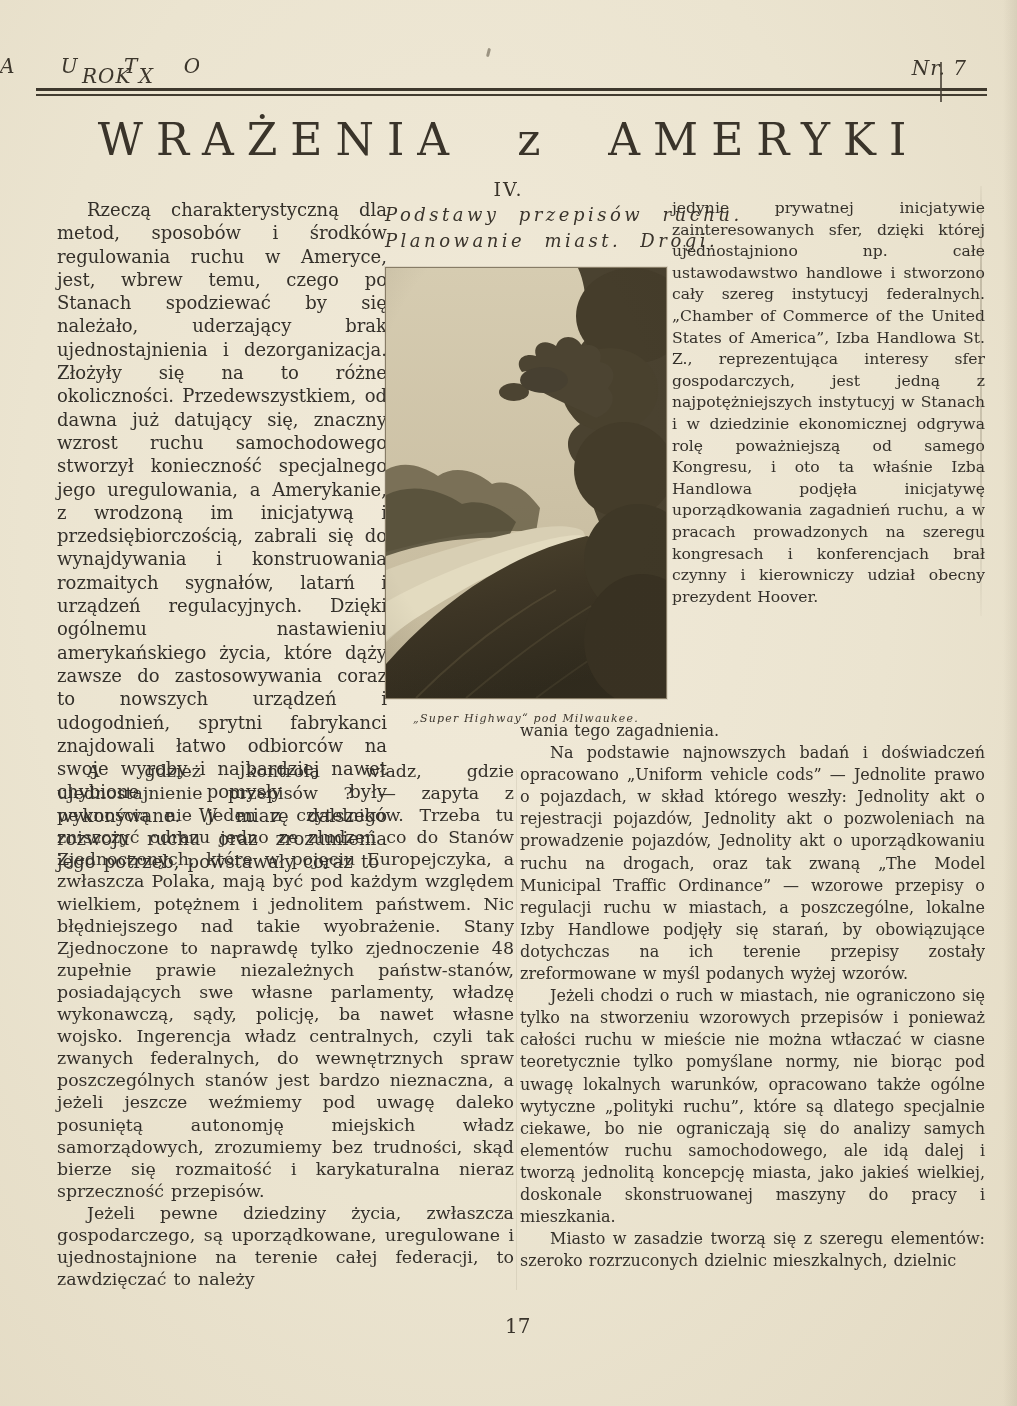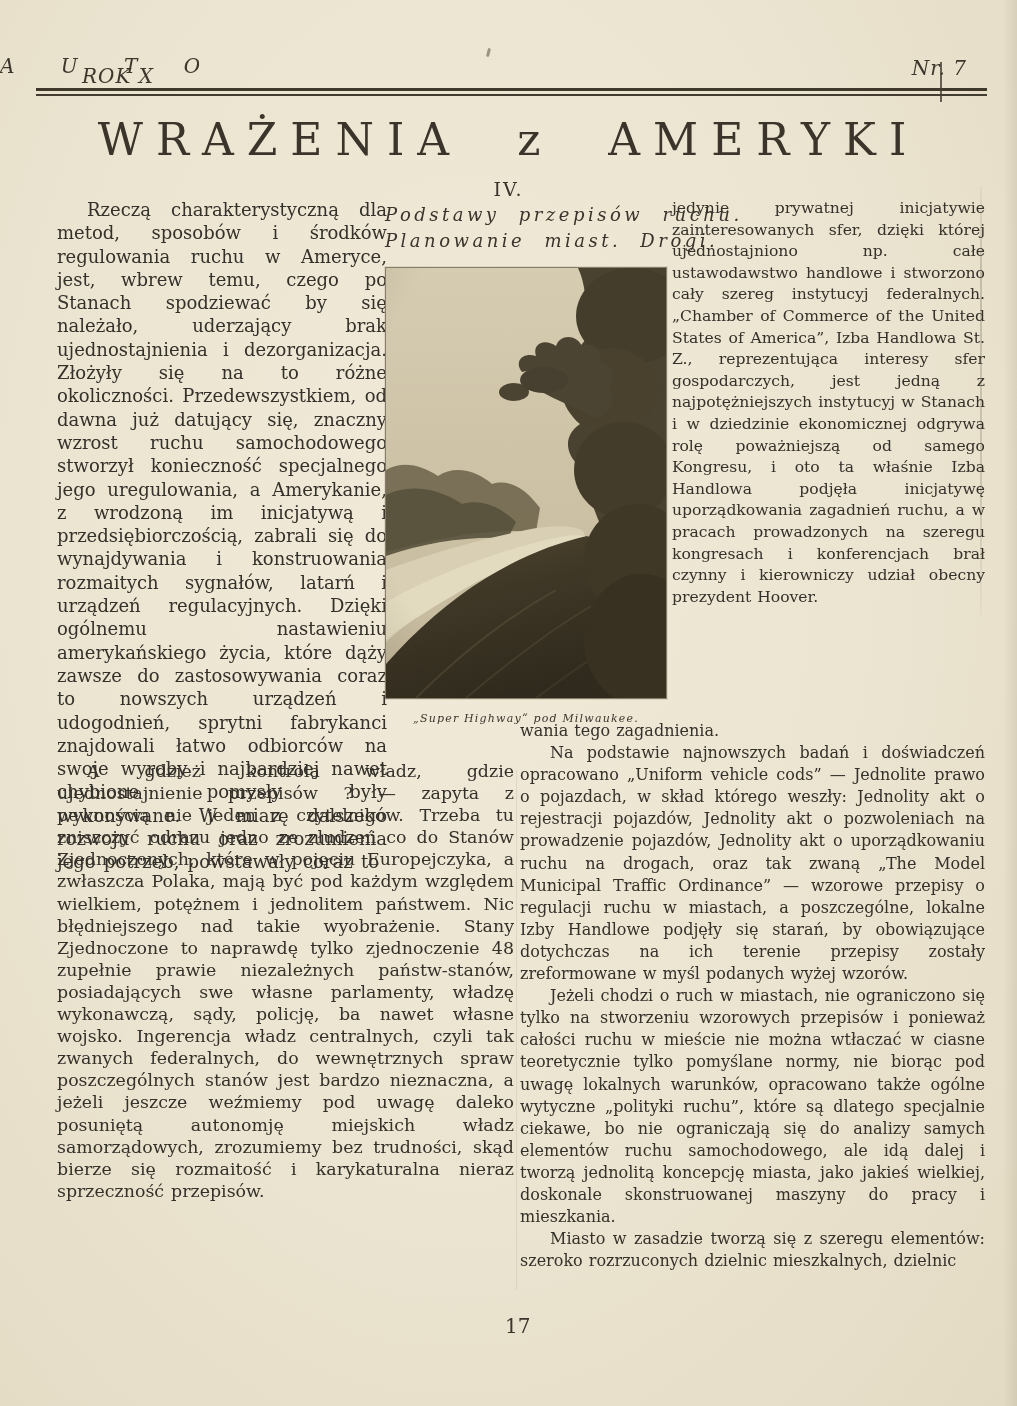--- a/index.html
+++ b/index.html
@@ -138,20 +138,21 @@
 
     <div class="caption">„Super Highway“ pod Milwaukee.</div>
   </div>
 
   <div class="col col-rt">
     <p>jedynie prywatnej inicjatywie zainteresowanych sfer, dzięki której ujednostajniono np. całe ustawodawstwo handlowe i stworzono cały szereg instytucyj federalnych. „Chamber of Commerce of the United States of America”, Izba Handlowa St. Z., reprezentująca interesy sfer gospodarczych, jest jedną z najpotężniejszych instytucyj w Stanach i w dziedzinie ekonomicznej odgrywa rolę poważniejszą od samego Kongresu, i oto ta właśnie Izba Handlowa podjęła inicjatywę uporządkowania zagadnień ruchu, a w pracach prowadzonych na szeregu kongresach i konferencjach brał czynny i kierowniczy udział obecny prezydent Hoover.</p>
   </div>
 
   <div class="col col-lb">
     <p class="ind">A gdzież kontrola władz, gdzie ujednostajnienie przepisów ? — zapyta z pewnością nie jeden z czytelników. Trzeba tu zniszczyć odrazu jedno ze złudzeń co do Stanów Zjednoczonych, które w pojęciu Europejczyka, a zwłaszcza Polaka, mają być pod każdym względem wielkiem, potężnem i jednolitem państwem. Nic błędniejszego nad takie wyobrażenie. Stany Zjednoczone to naprawdę tylko zjednoczenie 48 zupełnie prawie niezależnych państw-stanów, posiadających swe własne parlamenty, władzę wykonawczą, sądy, policję, ba nawet własne wojsko. Ingerencja władz centralnych, czyli tak zwanych federalnych, do wewnętrznych spraw poszczególnych stanów jest bardzo nieznaczna, a jeżeli jeszcze weźmiemy pod uwagę daleko posuniętą autonomję miejskich władz samorządowych, zrozumiemy bez trudności, skąd bierze się rozmaitość i karykaturalna nieraz sprzeczność przepisów.</p>
+    <p class="ind">Jeżeli pewne dziedziny życia, zwłaszcza gospodarczego, są uporządkowane, uregulowane i ujednostajnione na terenie całej federacji, to zawdzięczać to należy</p>
   </div>
 
   <div class="col col-rb">
     <p>wania tego zagadnienia.</p>
     <p class="ind">Na podstawie najnowszych badań i doświadczeń opracowano „Uniform vehicle cods” — Jednolite prawo o pojazdach, w skład którego weszły: Jednolity akt o rejestracji pojazdów, Jednolity akt o pozwoleniach na prowadzenie pojazdów, Jednolity akt o uporządkowaniu ruchu na drogach, oraz tak zwaną „The Model Municipal Traffic Ordinance” — wzorowe przepisy o regulacji ruchu w miastach, a poszczególne, lokalne Izby Handlowe podjęły się starań, by obowiązujące dotychczas na ich terenie przepisy zostały zreformowane w myśl podanych wyżej wzorów.</p>
     <p class="ind">Jeżeli chodzi o ruch w miastach, nie ograniczono się tylko na stworzeniu wzorowych przepisów i ponieważ całości ruchu w mieście nie można wtłaczać w ciasne teoretycznie tylko pomyślane normy, nie biorąc pod uwagę lokalnych warunków, opracowano także ogólne wytyczne „polityki ruchu”, które są dlatego specjalnie ciekawe, bo nie ograniczają się do analizy samych elementów ruchu samochodowego, ale idą dalej i tworzą jednolitą koncepcję miasta, jako jakieś wielkiej, doskonale skonstruowanej maszyny do pracy i mieszkania.</p>
     <p class="ind">Miasto w zasadzie tworzą się z szeregu elementów: szeroko rozrzuconych dzielnic mieszkalnych, dzielnic</p>
   </div>
 
   <div class="pagenum">17</div>

